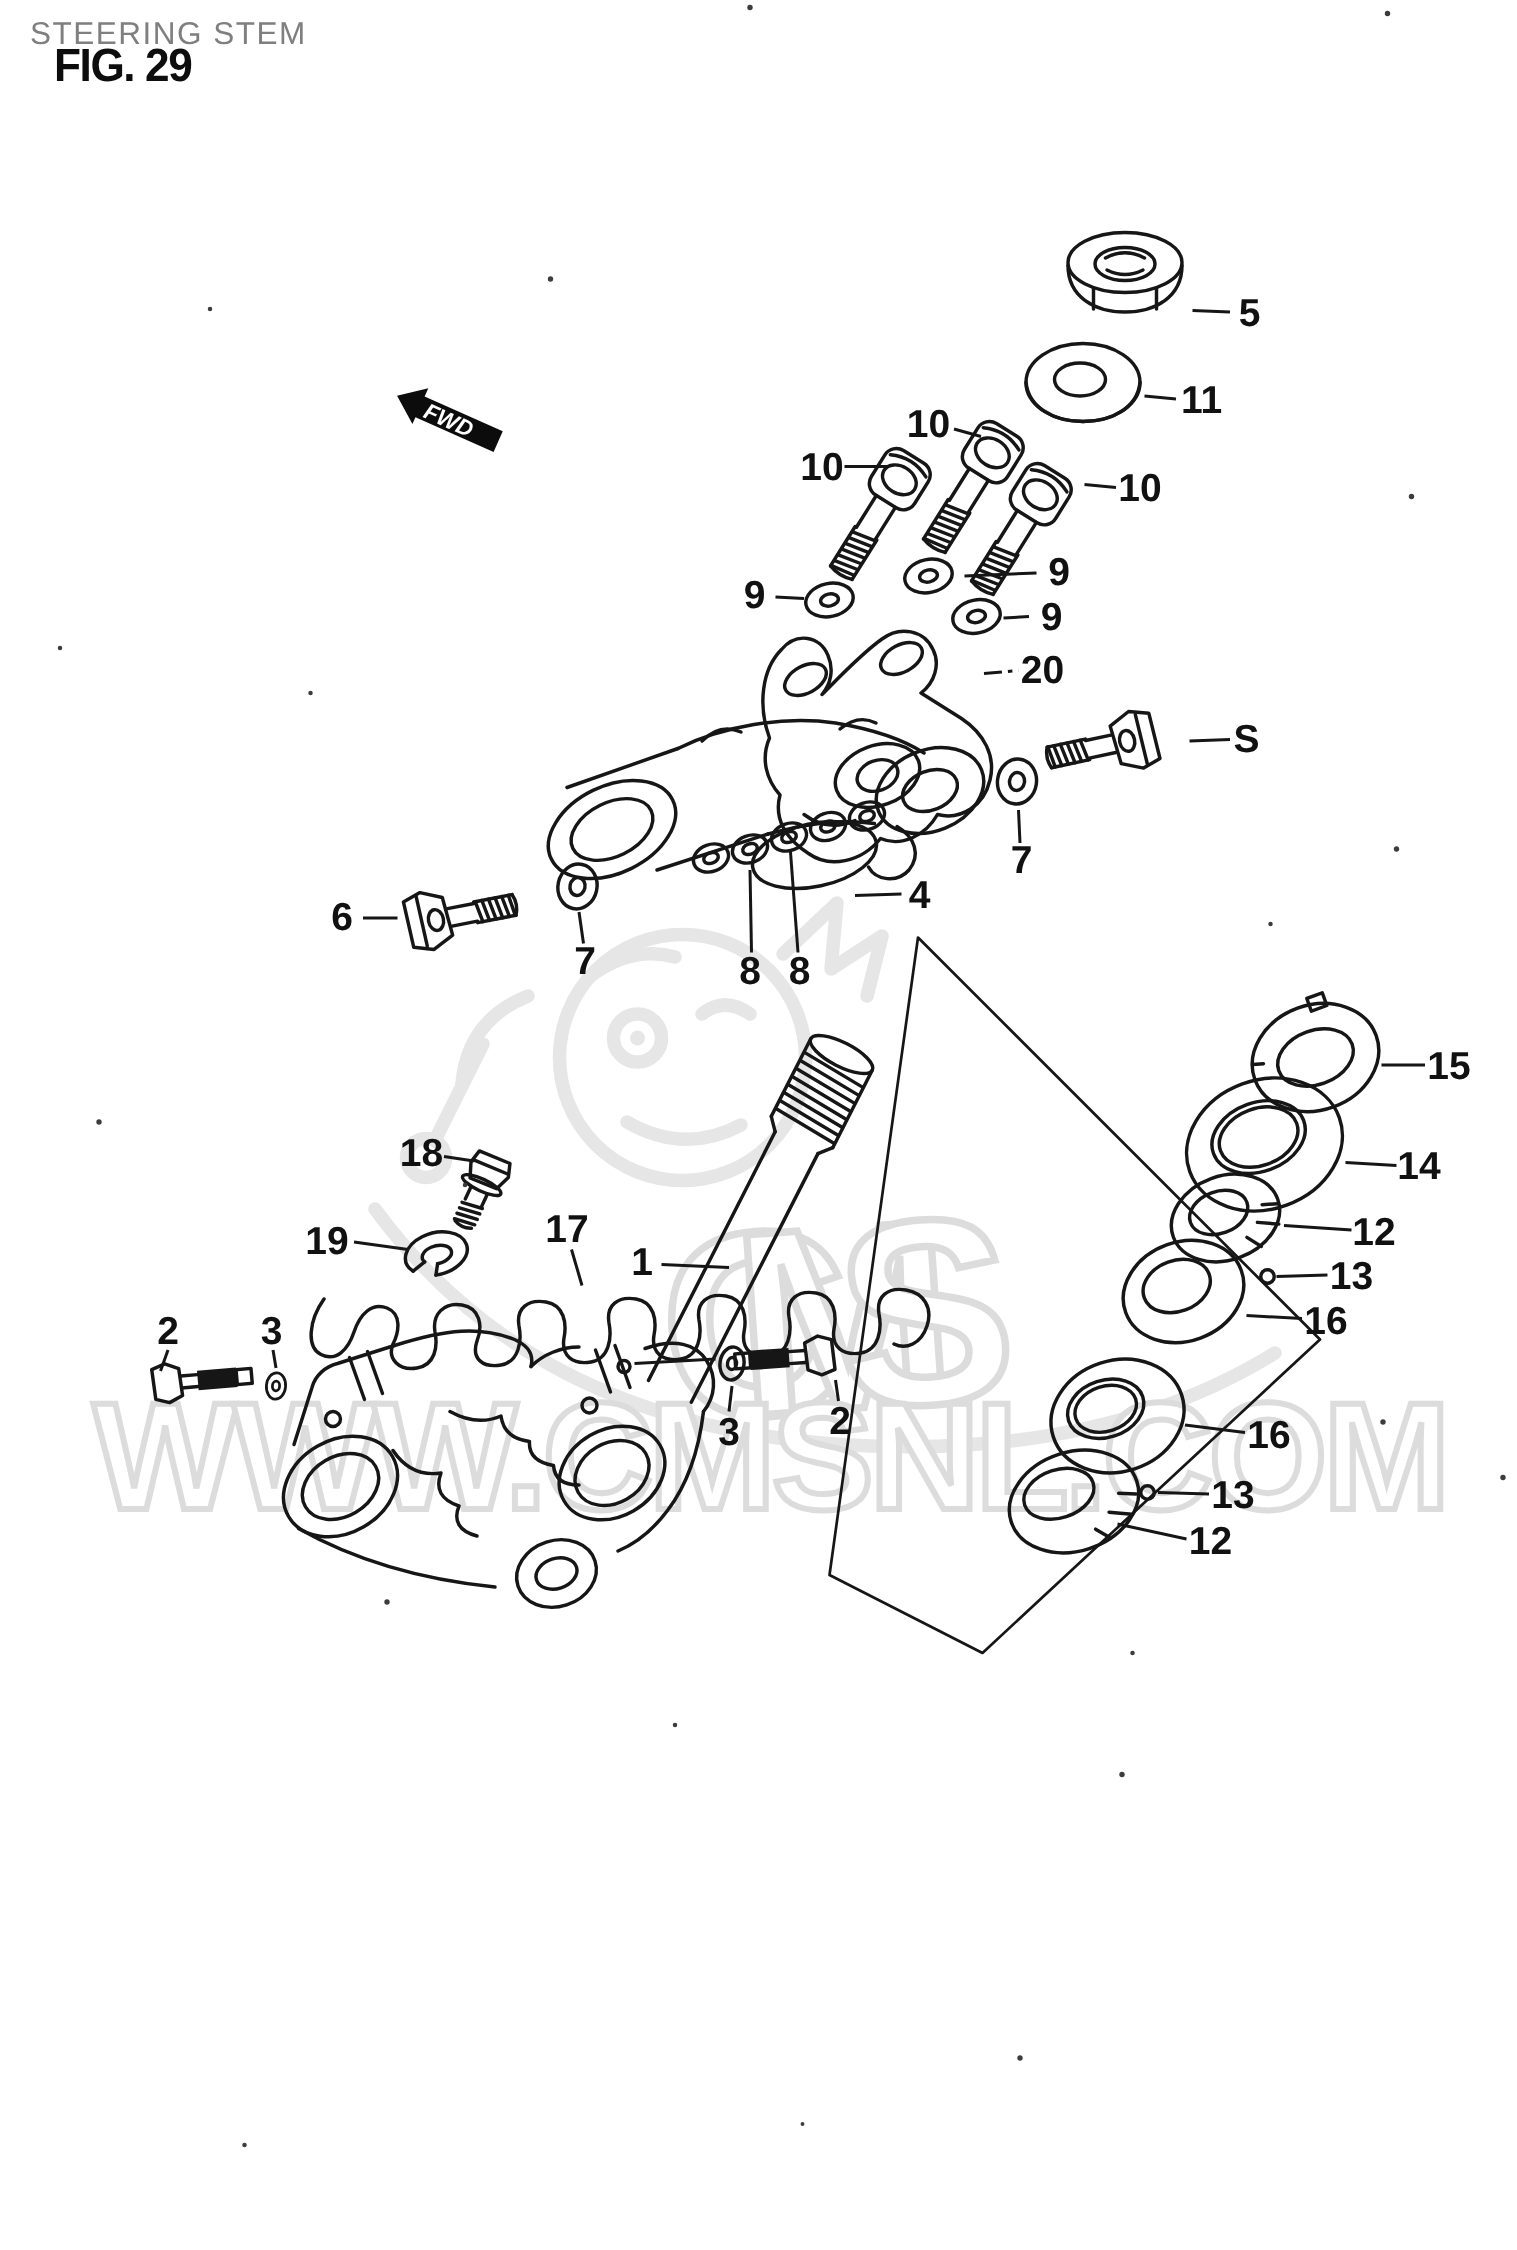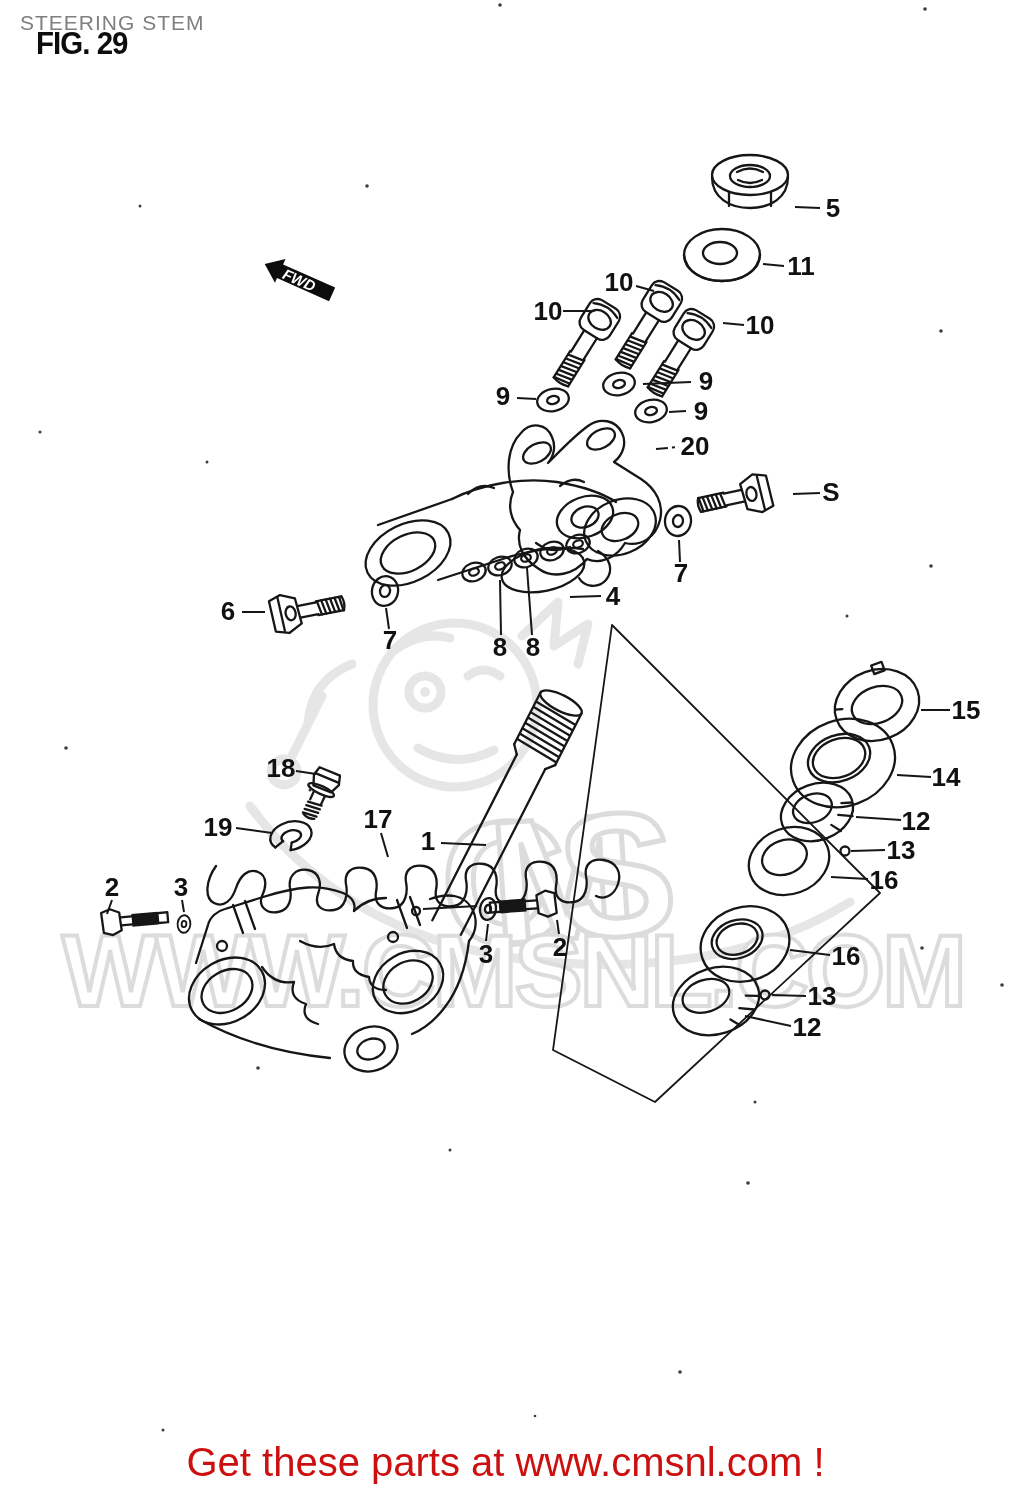--- a/index.html
+++ b/index.html
@@ -415,14 +415,13 @@
         <line x1="182" y1="900" x2="184" y2="912" class="ld"></line>
         <text x="181" y="887" class="co">3</text>
         <line x1="488" y1="924" x2="486" y2="941" class="ld"></line>
         <text x="486" y="954" class="co">3</text>
         <line x1="557" y1="920" x2="559" y2="934" class="ld"></line>
         <text x="560" y="947" class="co">2</text>
         <line x1="423" y1="909" x2="477" y2="906" class="ld"></line>
       </g>
   </svg>
 
-  <div class="footer" style="color: rgb(204, 16, 16);">Get these parts at www.cmsnl.com !</div>
 </div>
 
 </body></html>

